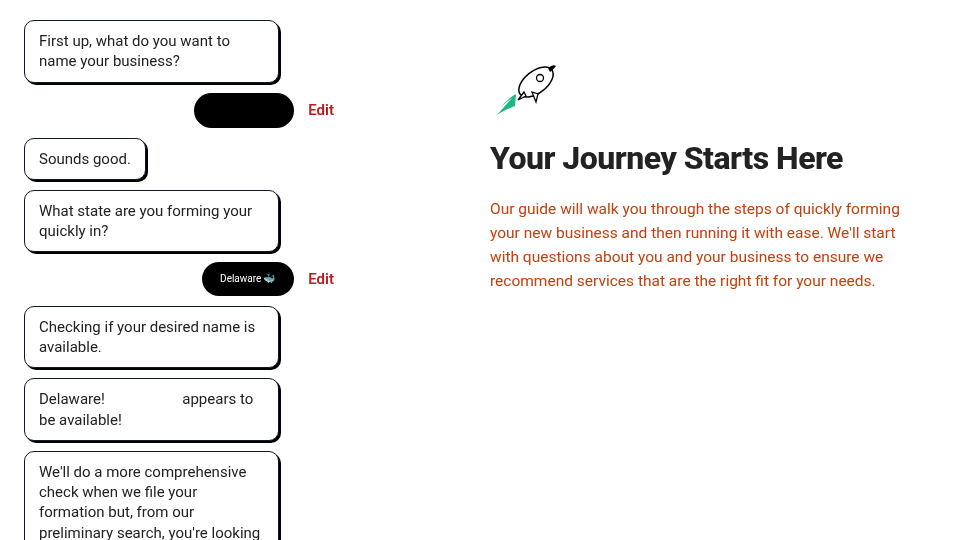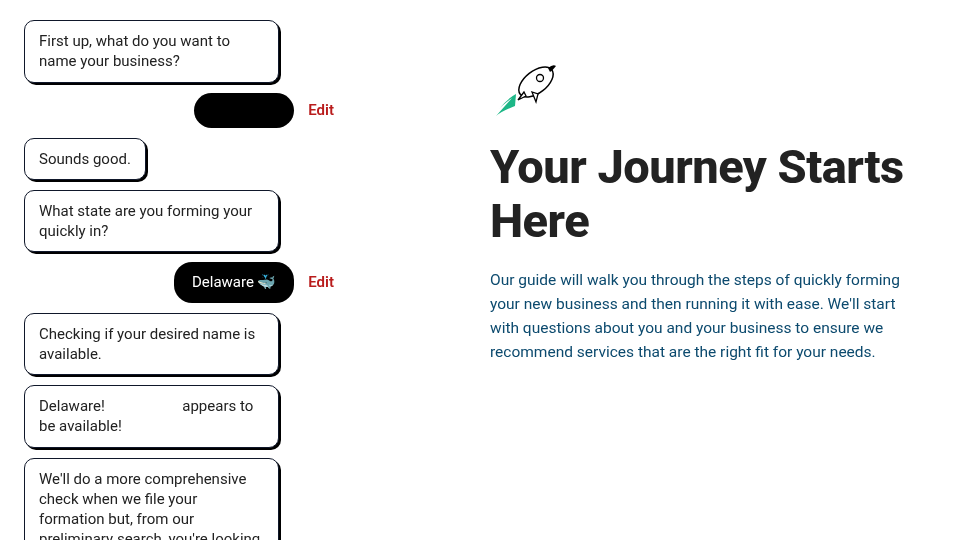--- a/index.html
+++ b/index.html
@@ -36,21 +36,21 @@
       color: #222;
     }
     .bubble.dark {
       background: #000;
       color: #fff;
       border: none;
       box-shadow: none;
       border-radius: 18px;
       padding: 10px 18px;
       min-width: 60px;
-      font-size: 15px;
+      font-size: 10px;
     }
     .bubble.dark.redacted {
       min-width: 100px;
       height: 35px;
     }
     .edit-link {
       color: #b91c1c;
       font-weight: 600;
       font-size: 15px;
       text-decoration: none;
@@ -60,31 +60,31 @@
       padding: 60px 25px 0 0;
       flex: 1;
       max-width: 470px;
       margin-left: auto;
     }
     .rocket-wrap {
       margin-bottom: 18px;
       margin-left: 0;
     }
     .headline {
-      font-size: 47px;
+      font-size: 32px;
       font-weight: 800;
       line-height: 1.15;
       color: #222;
       margin-bottom: 20px;
       letter-spacing: -0.5px;
     }
     .body-text {
       font-size: 15.5px;
       line-height: 1.55;
-      color: #0c4a6e;
+      color: #c2410c;
       max-width: 420px;
     }
   </style>
 </head>
 <body>
 
 <div class="left-panel">
   <div class="msg-row">
     <div class="bubble">First up, what do you want to name your business?</div>
   </div>

